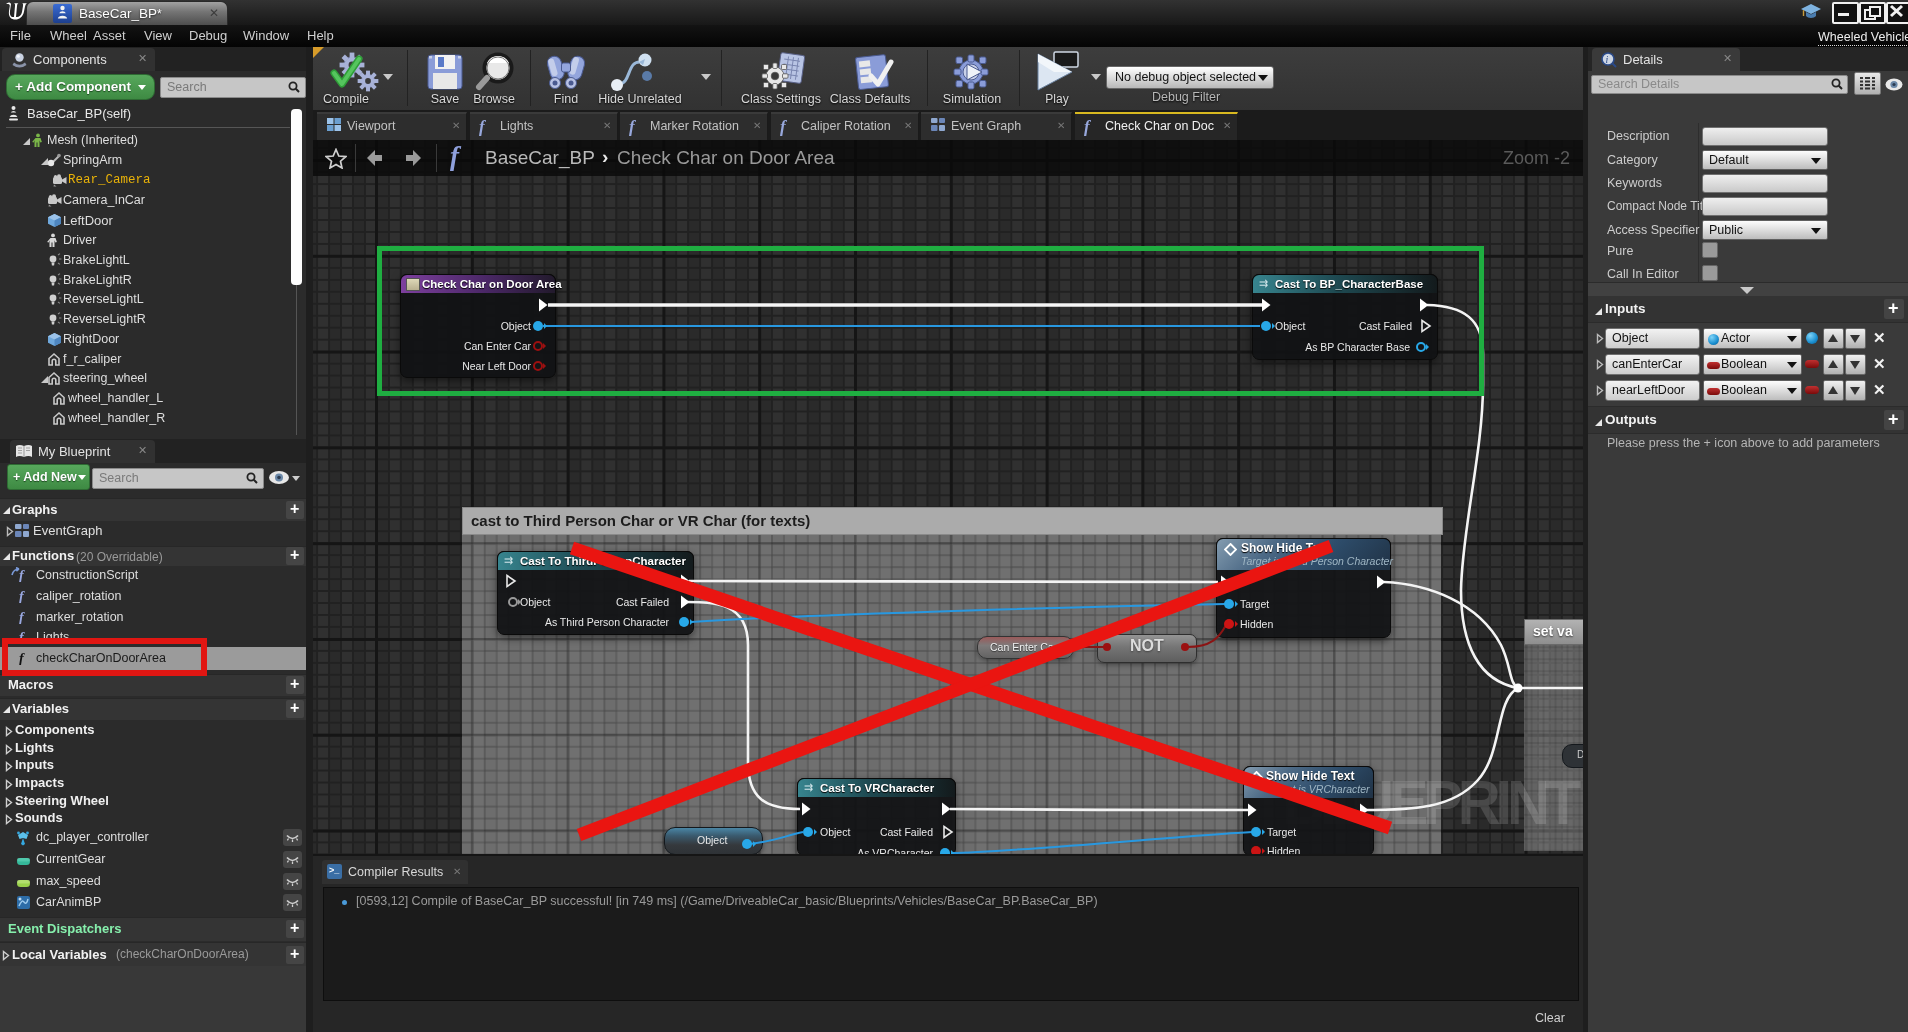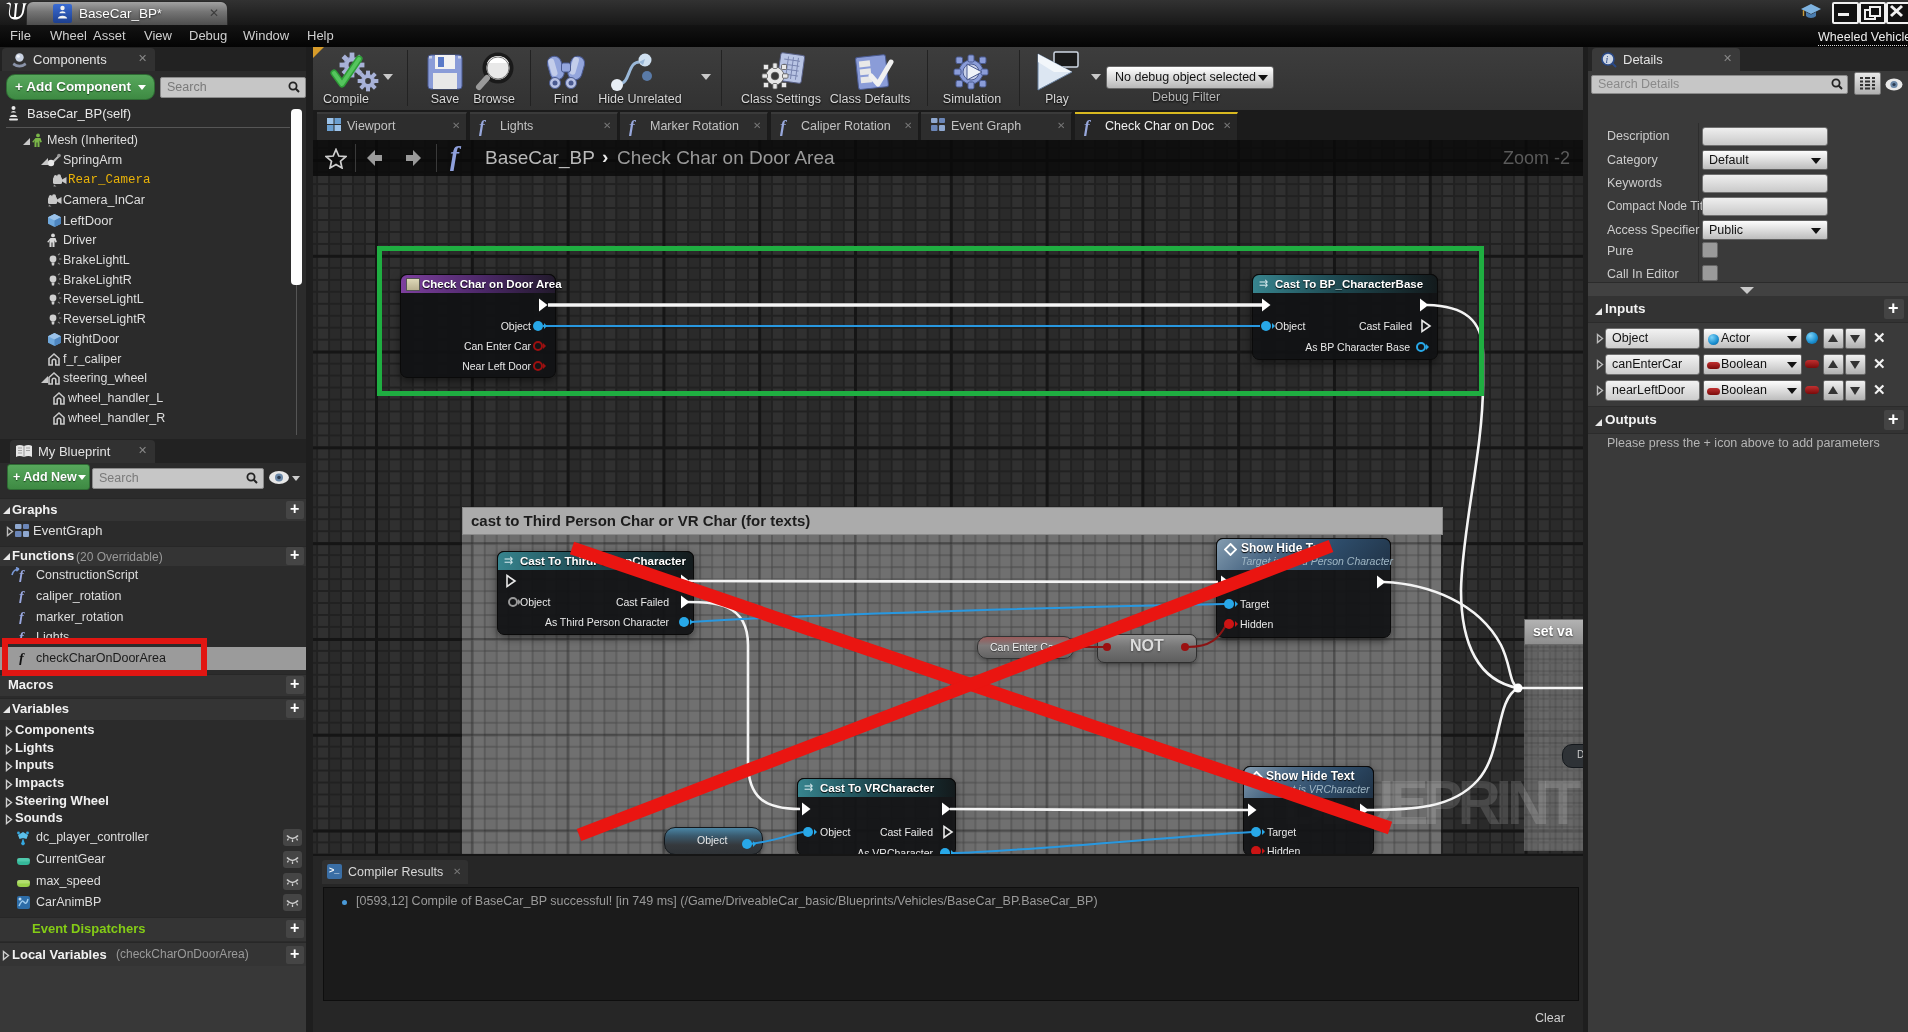--- a/index.html
+++ b/index.html
@@ -367,21 +367,21 @@
           <rect x="1" y="1" width="13" height="13" rx="2" fill="#2d6da8"></rect>
           <path d="M3 11 q3 -7 5 -4 q2.5 3.5 4 -3" stroke="#9ecbee" stroke-width="1.5" fill="none"></path>
           <circle cx="4" cy="4" r="1.5" fill="#bcd9f0"></circle>
         </svg></div>
 <div class="tx" style="left:36px;top:456px;font-size:12.5px;color:#dedede;">CarAnimBP</div>
 <div class="ab" style="left:283px;top:455px;width:19px;height:17px;background:#454545;border-radius:3px;"><svg width="19" height="17" viewBox="0 0 19 17">
           <path d="M4 6.5 Q9.5 12.5 15 6.5" stroke="#cfcfcf" stroke-width="1.7" fill="none"></path>
           <path d="M5.5 9.5 L4.4 11.4 M9.5 10.6 V13 M13.5 9.5 L14.6 11.4" stroke="#cfcfcf" stroke-width="1.3"></path>
         </svg></div>
 <div class="ab" style="left:0;top:478px;width:306px;height:23px;background:#343434;border-top:1px solid #272727;">
-        <div class="tx" style="left:8px;top:3px;font-size:13px;font-weight:bold;color:#84cc16;margin-left:24px;">Event Dispatchers</div>
+        <div class="tx" style="left:8px;top:3px;font-size:13px;font-weight:bold;color:#86efac;">Event Dispatchers</div>
         <div class="ab" style="left:286px;top:2px;width:18px;height:18px;background:#454545;border-radius:2px;">
           <div class="tx" style="left:4px;top:-1px;font-size:16px;font-weight:bold;color:#fff;">+</div>
         </div>
       </div>
 <div class="ab" style="left:0;top:503px;width:306px;height:24px;background:#343434;border-top:1px solid #272727;">
         <svg class="ab" style="left:2px;top:7px;" width="8" height="11" viewBox="0 0 8 11">
           <path d="M1.5 1.5 L6.5 5.5 L1.5 9.5 Z" fill="none" stroke="#cfcfcf" stroke-width="1.4"></path>
         </svg>
         <div class="tx" style="left:12px;top:4px;font-size:13px;font-weight:bold;color:#f2f2f2;">Local Variables</div>
         <div class="tx" style="left:116px;top:4px;font-size:12px;color:#9a9a9a;">(checkCharOnDoorArea)</div>

